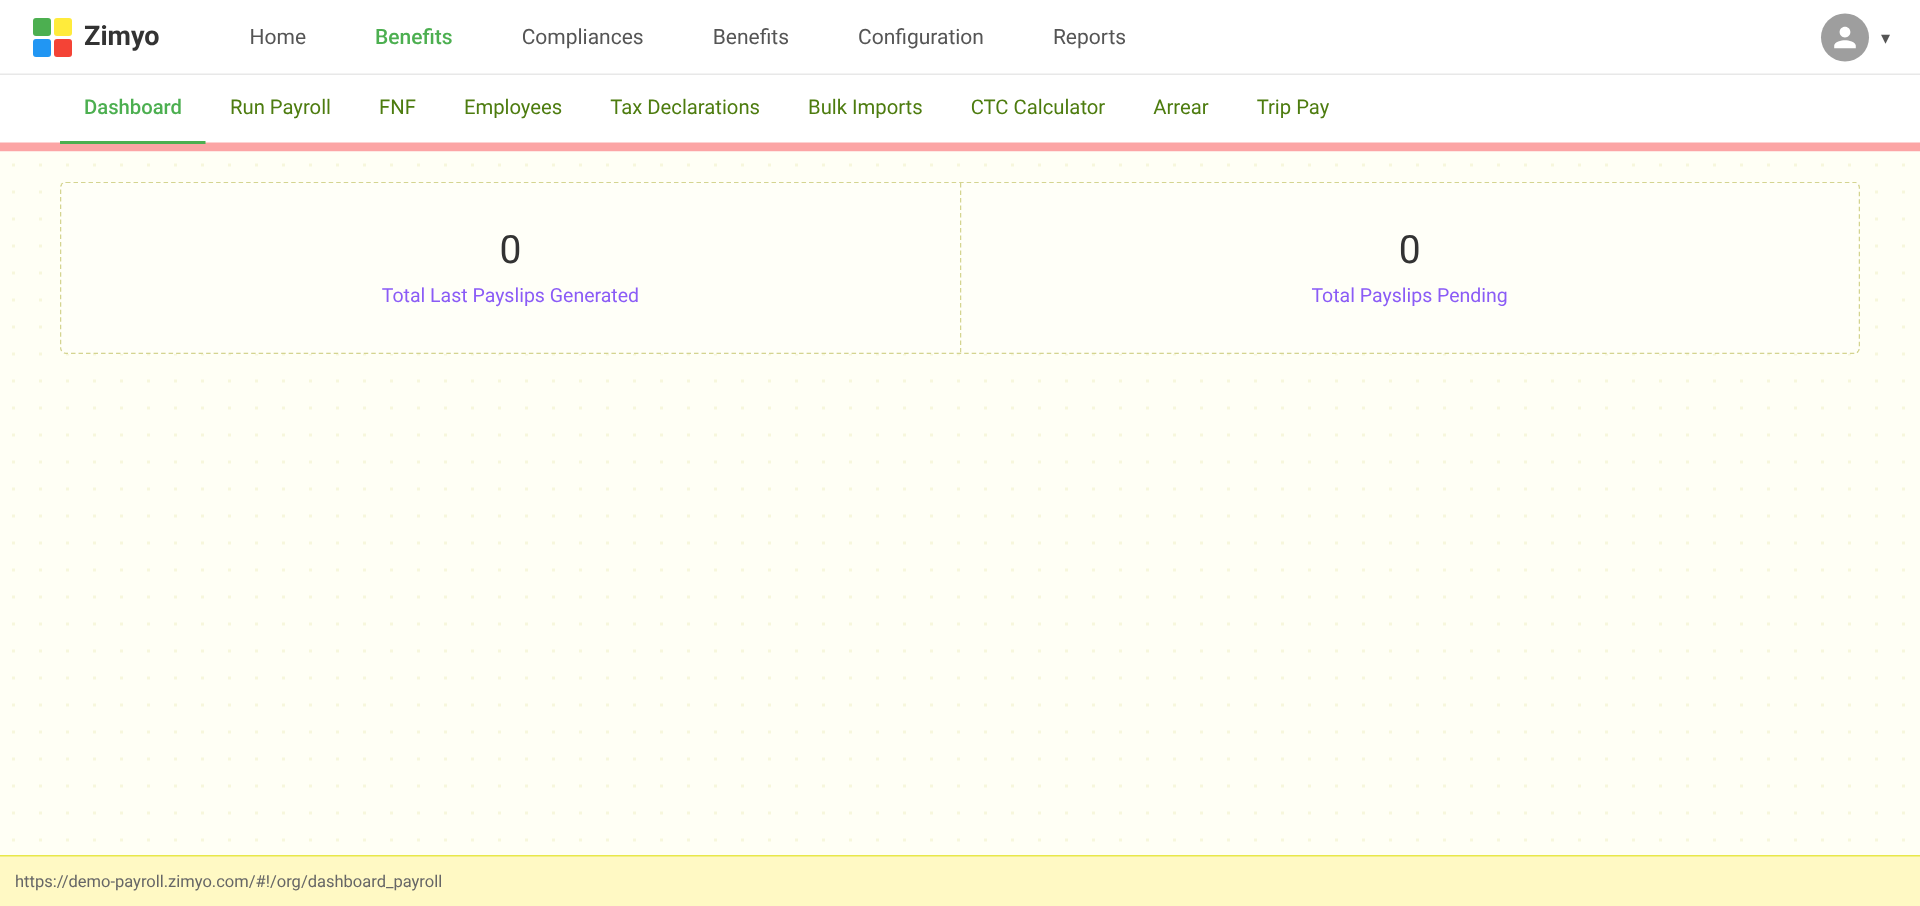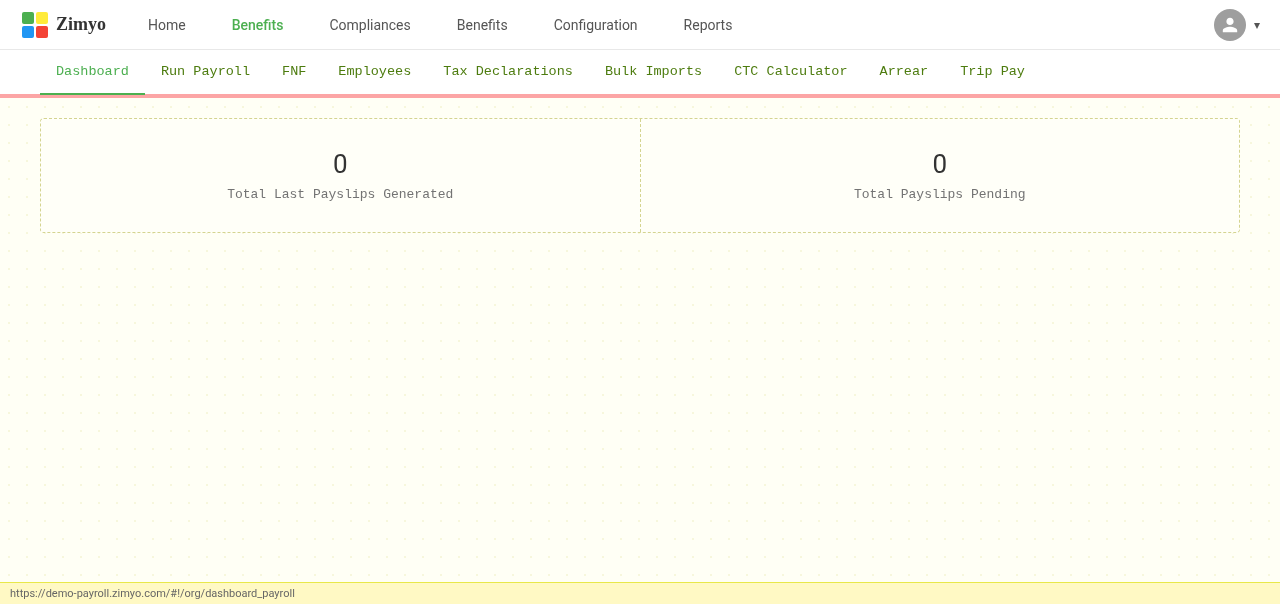--- a/index.html
+++ b/index.html
@@ -16,23 +16,22 @@
       align-items: center;
       height: 50px;
       background: #fff;
       border-bottom: 1px solid #e8e8e8;
       padding: 0 20px;
       box-shadow: 0 1px 3px rgba(0,0,0,0.08);
     }
     .navbar-brand {
       display: flex;
       align-items: center;
-      margin-right: 30px;
+      margin-right: 48px;
       text-decoration: none;
-      font-family: Liberation Serif, serif;
     }
     .brand-logo {
       display: flex;
       align-items: center;
       gap: 6px;
     }
     .brand-icon {
       width: 30px;
       height: 30px;
     }
@@ -80,23 +79,22 @@
       font-size: 12px;
       cursor: pointer;
     }
 
     
     .subtabs {
       display: flex;
       align-items: flex-start;
       padding: 0 40px;
       background: #fff;
-      border-bottom: 4px solid #fca5a5;
+      border-bottom: 6px solid #fca5a5;
       gap: 0;
-      font-family: Liberation Mono, monospace;
     }
     .subtab {
       padding: 14px 16px;
       color: #4d7c0f;
       cursor: pointer;
       font-size: 13.5px;
       white-space: nowrap;
       border-bottom: 2px solid transparent;
       margin-bottom: -1px;
     }
@@ -134,22 +132,21 @@
     .card:last-child { border-right: none; }
 
     .card-value {
       font-size: 26px;
       font-weight: 400;
       color: #333;
       margin-bottom: 8px;
     }
     .card-label {
       font-size: 13px;
-      color: #737373;
-      font-family: Liberation Mono, monospace;
+      color: #8b5cf6;
     }
 
     
     .main-content::before {
       content: '';
       position: absolute;
       top: 0; left: 0; right: 0; bottom: 0;
       background-image: radial-gradient(circle, #c8c850 1px, transparent 1px);
       background-size: 18px 18px;
       opacity: 0.15;
@@ -160,21 +157,21 @@
       position: relative;
       z-index: 1;
     }
 
     
     .status-bar {
       position: fixed;
       bottom: 0;
       left: 0;
       right: 0;
-      height: 22px;
+      height: 34px;
       background: #fff9c4;
       border-top: 1px solid #e8e84a;
       display: flex;
       align-items: center;
       padding: 0 10px;
       font-size: 11px;
       color: #666;
     }
 
     

